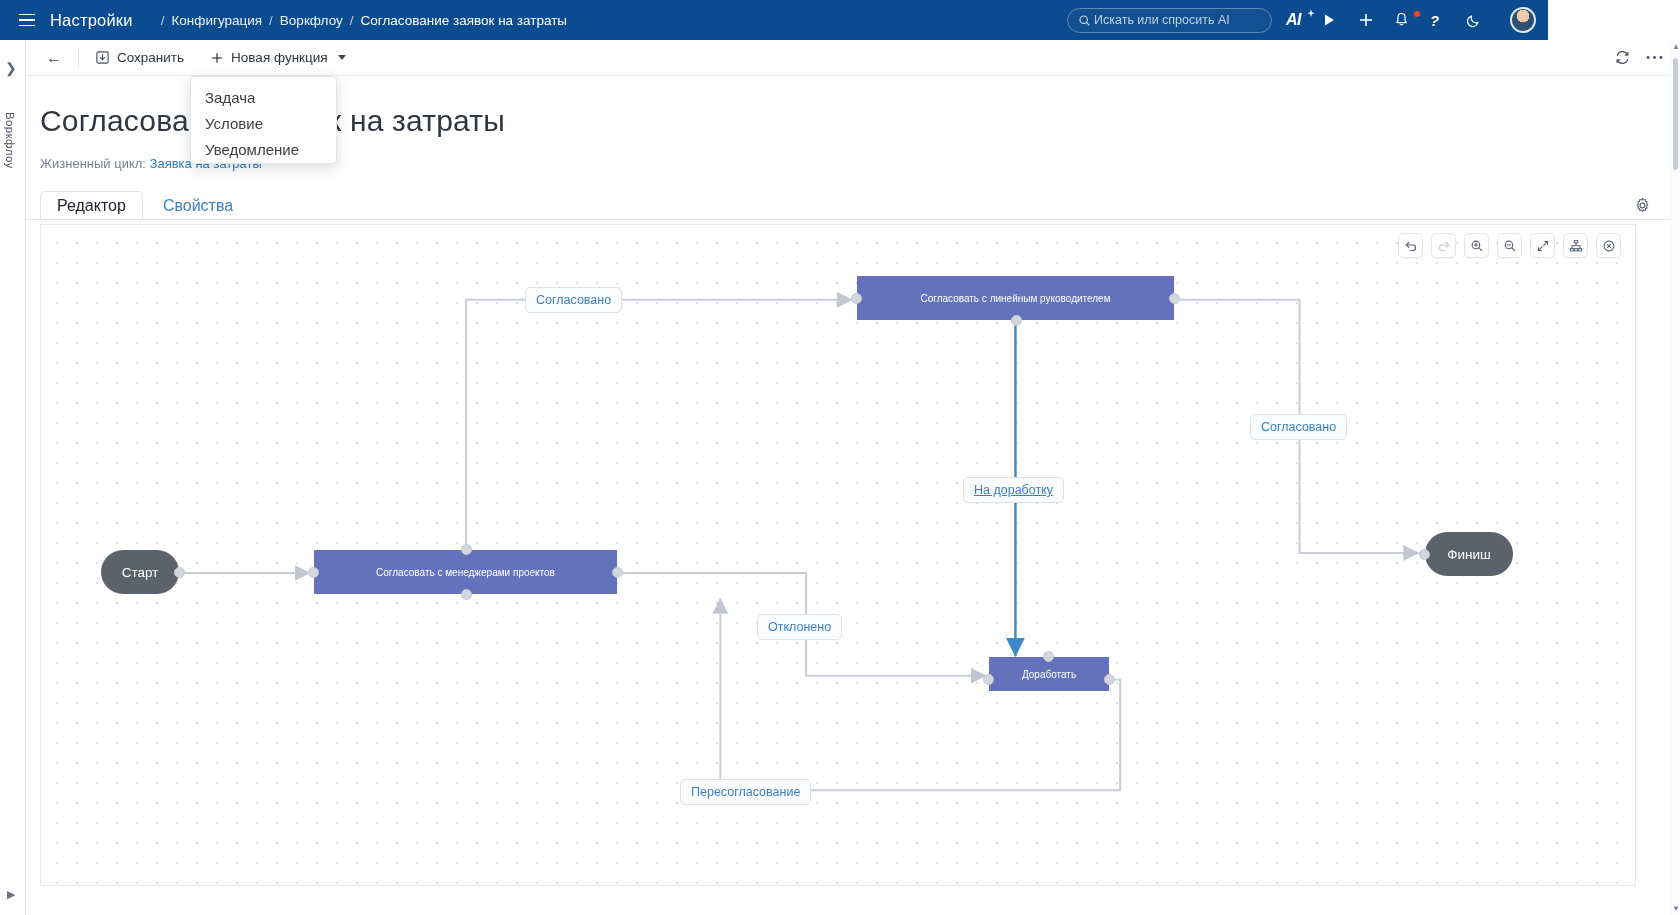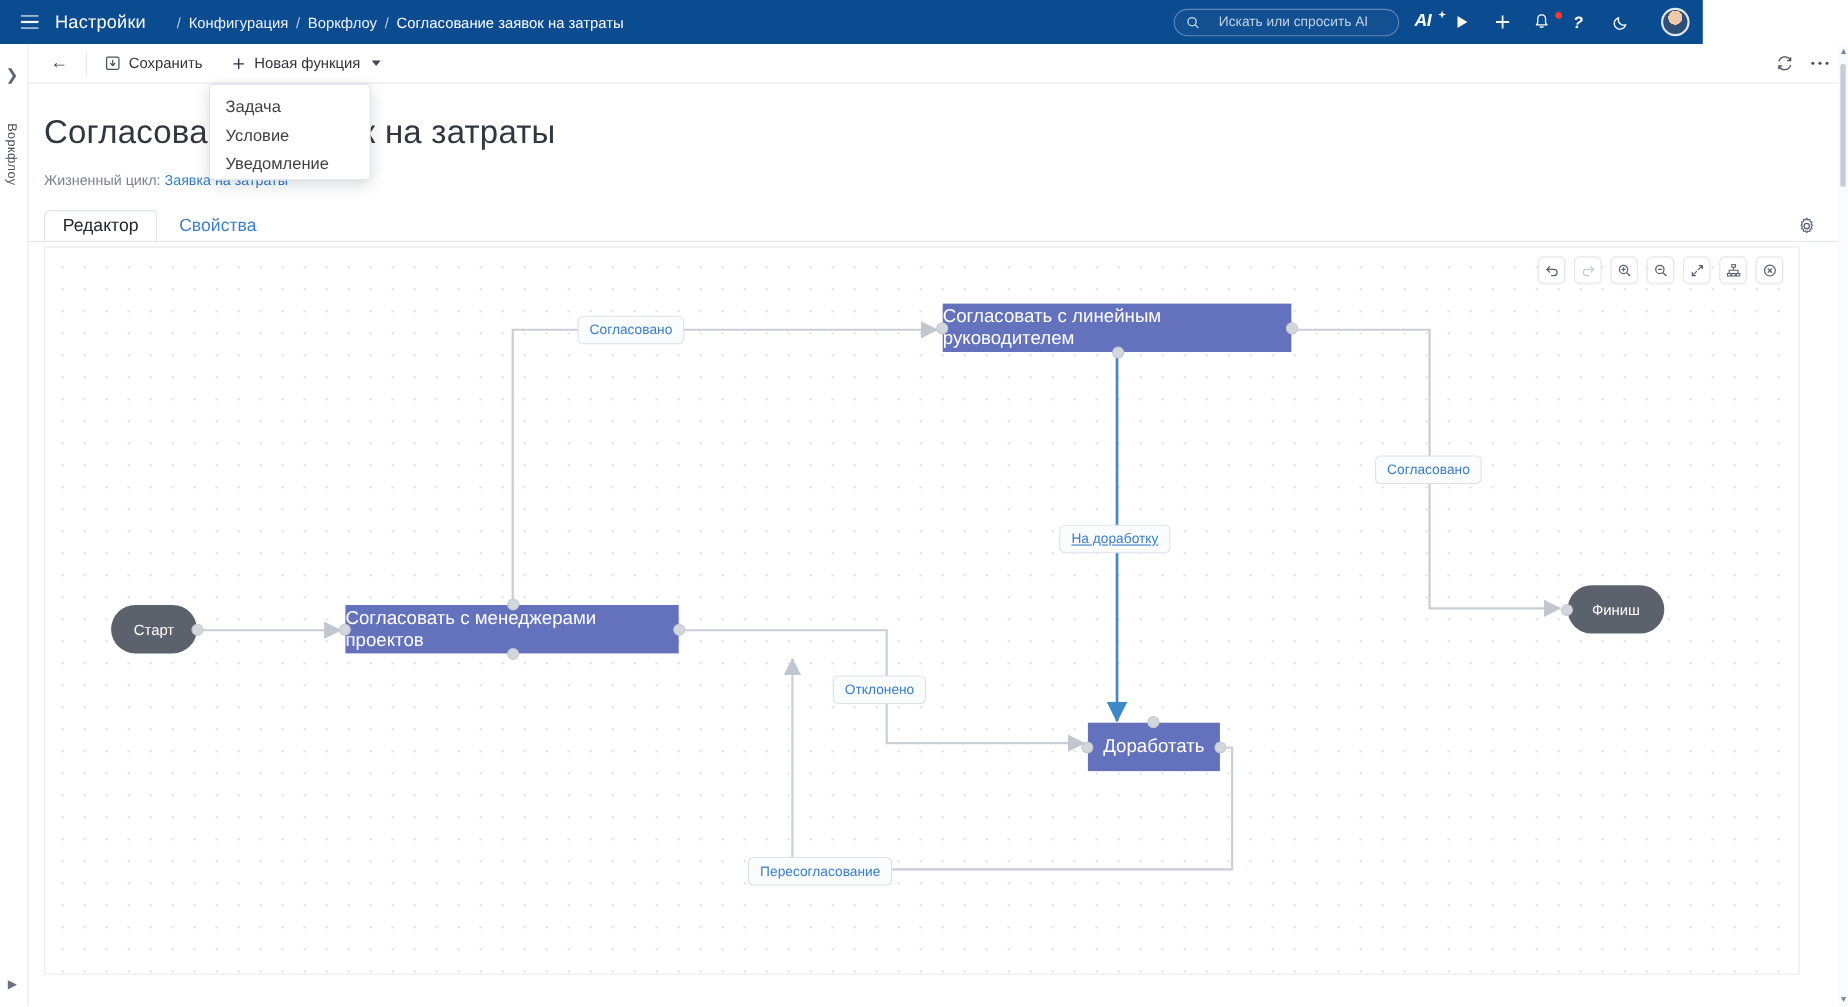--- a/index.html
+++ b/index.html
@@ -21,21 +21,21 @@
   .hamburger i { display:block; width: 16px; height: 1.5px; background: #fff; }
   .brand { font-size: 16.5px; margin-left: 10px; letter-spacing: .2px; }
   .crumbs { display: flex; align-items: center; margin-left: 28px; font-size: 13.5px; gap: 7px; color: #e8eef6; }
   .crumb-sep { color: #b9ccdf; }
   .crumb { color: #eef3fa; cursor: pointer; }
   .crumb.current { color: #ffffff; }
 
   .top-right { position: absolute; right: 8px; top: 0; height: 40px; display: flex; align-items: center; gap: 2px; }
   .search-box {
     width: 205px; height: 25px; border: 1px solid #5f88b5; border-radius: 13px;
-    display: flex; align-items: center; padding: 0 10px; gap: 17px; margin-right: 12px;
+    display: flex; align-items: center; padding: 0 10px; gap: 3px; margin-right: 12px;
     background: rgba(255,255,255,0.03);
   }
   .search-box .ph { font-size: 12.5px; color: #bfd1e4; }
   .ticon { width: 34px; height: 34px; display:flex; align-items:center; justify-content:flex-start; cursor:pointer; position: relative; font-style: italic; }
   .ai-badge { font-size: 16px; font-weight: 700; letter-spacing: -0.5px; }
   .dot-red { position: absolute; top: 8px; right: 8px; width: 6px; height: 6px; border-radius: 50%; background: #ff3b30; }
   .avatar {
     width: 26px; height: 26px; border-radius: 50%; margin-left: 8px; margin-right: 4px;
     background: radial-gradient(circle at 50% 32%, #f0c9a8 0 34%, transparent 35%),
                 linear-gradient(#2f4f77 0 100%);
@@ -107,21 +107,21 @@
   .canvas-toolbar { position: absolute; right: 14px; top: 8px; display: flex; gap: 8px; z-index: 20; }
   .ct-btn {
     width: 25px; height: 25px; background: #fff; border: 1px solid #e3e6ea; border-radius: 5px;
     display:flex; align-items:center; justify-content:center; color: #5a616d; cursor: pointer;
     box-shadow: 0 1px 1px rgba(0,0,0,.03);
   }
   .ct-btn.disabled { color: #c5cad1; cursor: default; }
 
   
   .node { position: absolute; display:flex; align-items:center; justify-content:center; color:#fff; }
-  .node.task { background: #6472bd; font-size: 17px; }
+  .node.task { background: #6472bd; font-size: 10px; }
   .node.terminal { background: #5c626c; border-radius: 22px; font-size: 13.5px; }
   .port { position:absolute; width: 11px; height: 11px; border-radius: 50%; background:#d3d7dd;
           border: 1px solid #c4c9d1; }
 
   .chip {
     position: absolute; background: #fbfcfd; border: 1px solid #dde2e8; border-radius: 5px;
     color: #3b7fc4; font-size: 12.5px; padding: 5px 10px; white-space: nowrap; z-index: 12;
   }
   svg.edges { position: absolute; inset: 0; width: 100%; height: 100%; }
 
@@ -353,21 +353,21 @@
       <span class="port" style="left:147px; bottom:-6px;"></span>
     </div>
 
     <div class="node task" style="left:816px; top:51px; width:317px; height:44px;">
       <span>Согласовать с линейным руководителем</span>
       <span class="port" style="left:-6px; top:17px;"></span>
       <span class="port" style="right:-6px; top:17px;"></span>
       <span class="port" style="left:154px; bottom:-6px;"></span>
     </div>
 
-    <div class="node task" style="left:948px; top:432px; width:120px; height:44px;">
+    <div class="node task" style="left:948px; top:432px; width:120px; height:34px;">
       <span>Доработать</span>
       <span class="port" style="left:-6px; top:17px;"></span>
       <span class="port" style="right:-6px; top:17px;"></span>
       <span class="port" style="left:54px; top:-6px;"></span>
     </div>
 
     <div class="node terminal" style="left:1384px; top:307px; width:88px; height:44px;">
       <span>Финиш</span>
       <span class="port" style="left:-6px; top:17px;"></span>
     </div>

